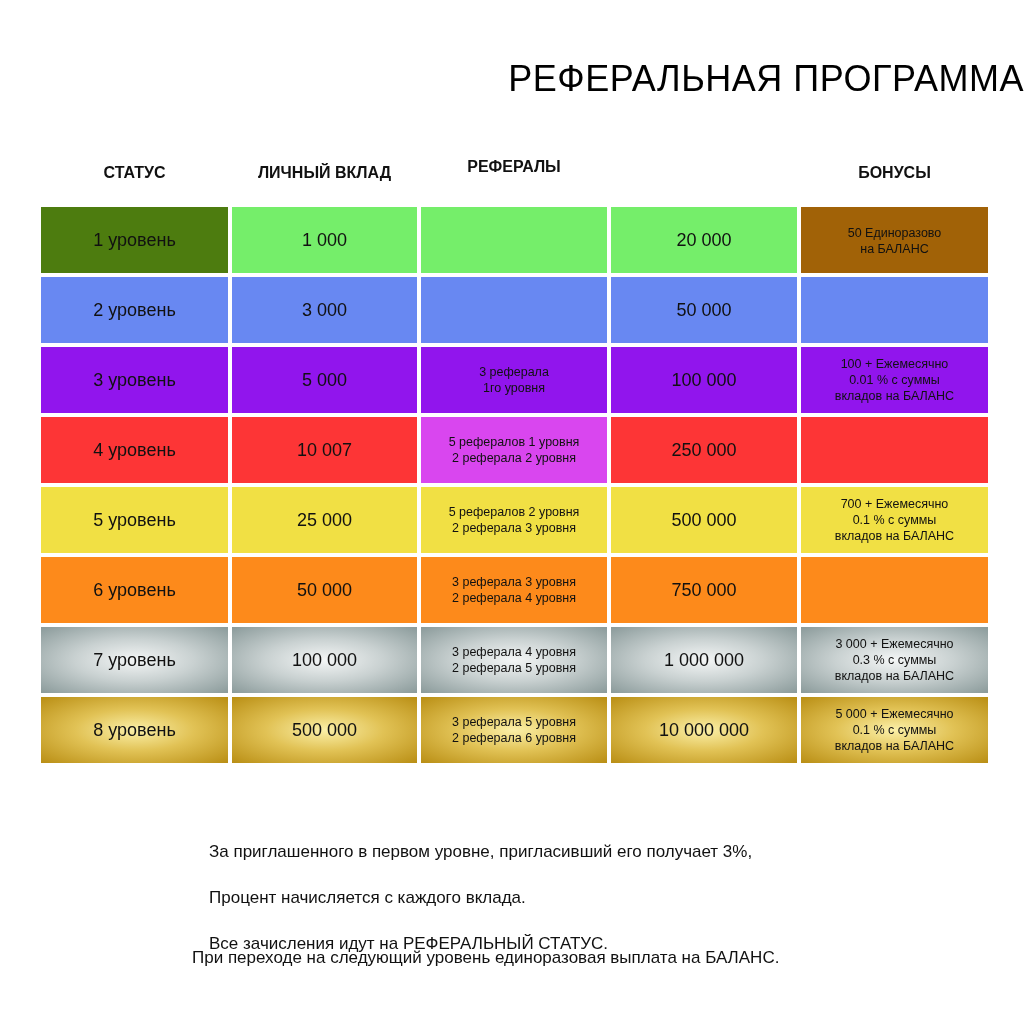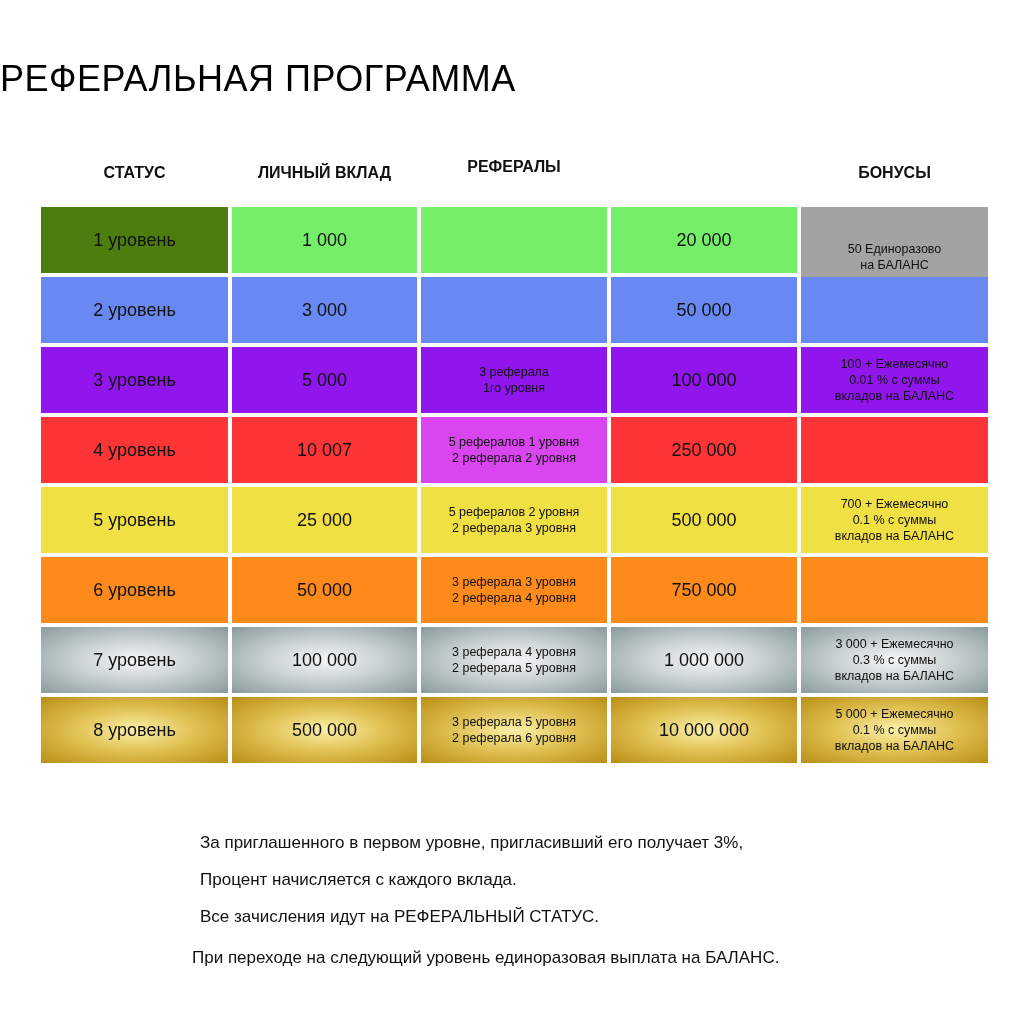--- a/index.html
+++ b/index.html
@@ -1,54 +1,54 @@
 <!DOCTYPE html>
 <html><head>
 <meta charset="utf-8">
 <style>
   html, body { margin: 0; padding: 0; background: #ffffff; }
   body { width: 1024px; height: 1024px; position: relative; font-family: "Liberation Sans", "DejaVu Sans", sans-serif; color: #111; overflow: hidden; }
-  .title { position: absolute; left: 0; width: 1024px; top: 58px; text-align: left; font-size: 36px; font-weight: 500; letter-spacing: 0.5px; color: #000; }
+  .title { position: absolute; left: 0; width: 1024px; top: 58px; text-align: right; font-size: 36px; font-weight: 500; letter-spacing: 0.5px; color: #000; }
   .headers { position: absolute; top: 145px; left: 41px; width: 947px; height: 55px; }
   .hcell { position: absolute; top: 0; height: 55px; display: flex; align-items: center; justify-content: center; text-align: center; font-weight: 700; font-size: 16px; line-height: 20px; color: #111; white-space: pre-line; }
   .grid { position: absolute; top: 207px; left: 41px; }
   .row { position: absolute; left: 0; height: 66px; width: 947px; }
   .cell { position: absolute; top: 0; height: 66px; display: flex; align-items: center; justify-content: center; text-align: center; color: #111; }
   .c-main { font-size: 18px; font-weight: 500; }
   .c-small { font-size: 12.5px; line-height: 16px; font-weight: 500; white-space: pre-line; }
   .c0 { left: 0; width: 187px; }
   .c1 { left: 191px; width: 185px; }
   .c2 { left: 380px; width: 186px; }
   .c3 { left: 570px; width: 186px; }
   .c4 { left: 760px; width: 187px; }
   .silver { background: radial-gradient(ellipse at center, #f4f6f6 0%, #c9d1d1 45%, #8a9a9a 100%); }
   .gold { background: radial-gradient(ellipse at center, #fbf0a8 0%, #e1c255 45%, #b98e14 100%); }
   .notes { position: absolute; left: 192px; top: 820px; font-size: 17px; line-height: 29px; color: #111; }
-  .notes p { margin: 8px; }
+  .notes p { margin: 17px; }
   .note-last { position: absolute; left: 192px; top: 948px; font-size: 17px; color: #111; }
 </style>
 </head>
 <body>
 
 <div class="title">РЕФЕРАЛЬНАЯ ПРОГРАММА</div>
 
 <div class="headers">
   <div class="hcell c0">СТАТУС</div>
   <div class="hcell c1">ЛИЧНЫЙ ВКЛАД</div>
   <div class="hcell c2" style="top:-6px">РЕФЕРАЛЫ</div>
   <div class="hcell c4">БОНУСЫ</div>
 </div>
 
 <div class="grid">
   <div class="row" style="top:0px">
     <div class="cell c0 c-main" style="background:#4d7c0f">1 уровень</div>
     <div class="cell c1 c-main" style="background:#75ee6a">1 000</div>
     <div class="cell c2 c-small" style="background:#75ee6a"></div>
     <div class="cell c3 c-main" style="background:#75ee6a">20 000</div>
-    <div class="cell c4 c-small" style="background:#a3a3a3;align-items:flex-start;padding-top:34px;height:48px">50  Единоразово
+    <div class="cell c4 c-small" style="background:#a16207;align-items:flex-start;padding-top:18px;height:48px">50  Единоразово
 на БАЛАНС</div>
   </div>
   <div class="row" style="top:70px">
     <div class="cell c0 c-main" style="background:#6888f2">2 уровень</div>
     <div class="cell c1 c-main" style="background:#6888f2">3 000</div>
     <div class="cell c2 c-small" style="background:#6888f2"></div>
     <div class="cell c3 c-main" style="background:#6888f2">50 000</div>
     <div class="cell c4 c-small" style="background:#6888f2"></div>
   </div>
   <div class="row" style="top:140px">

